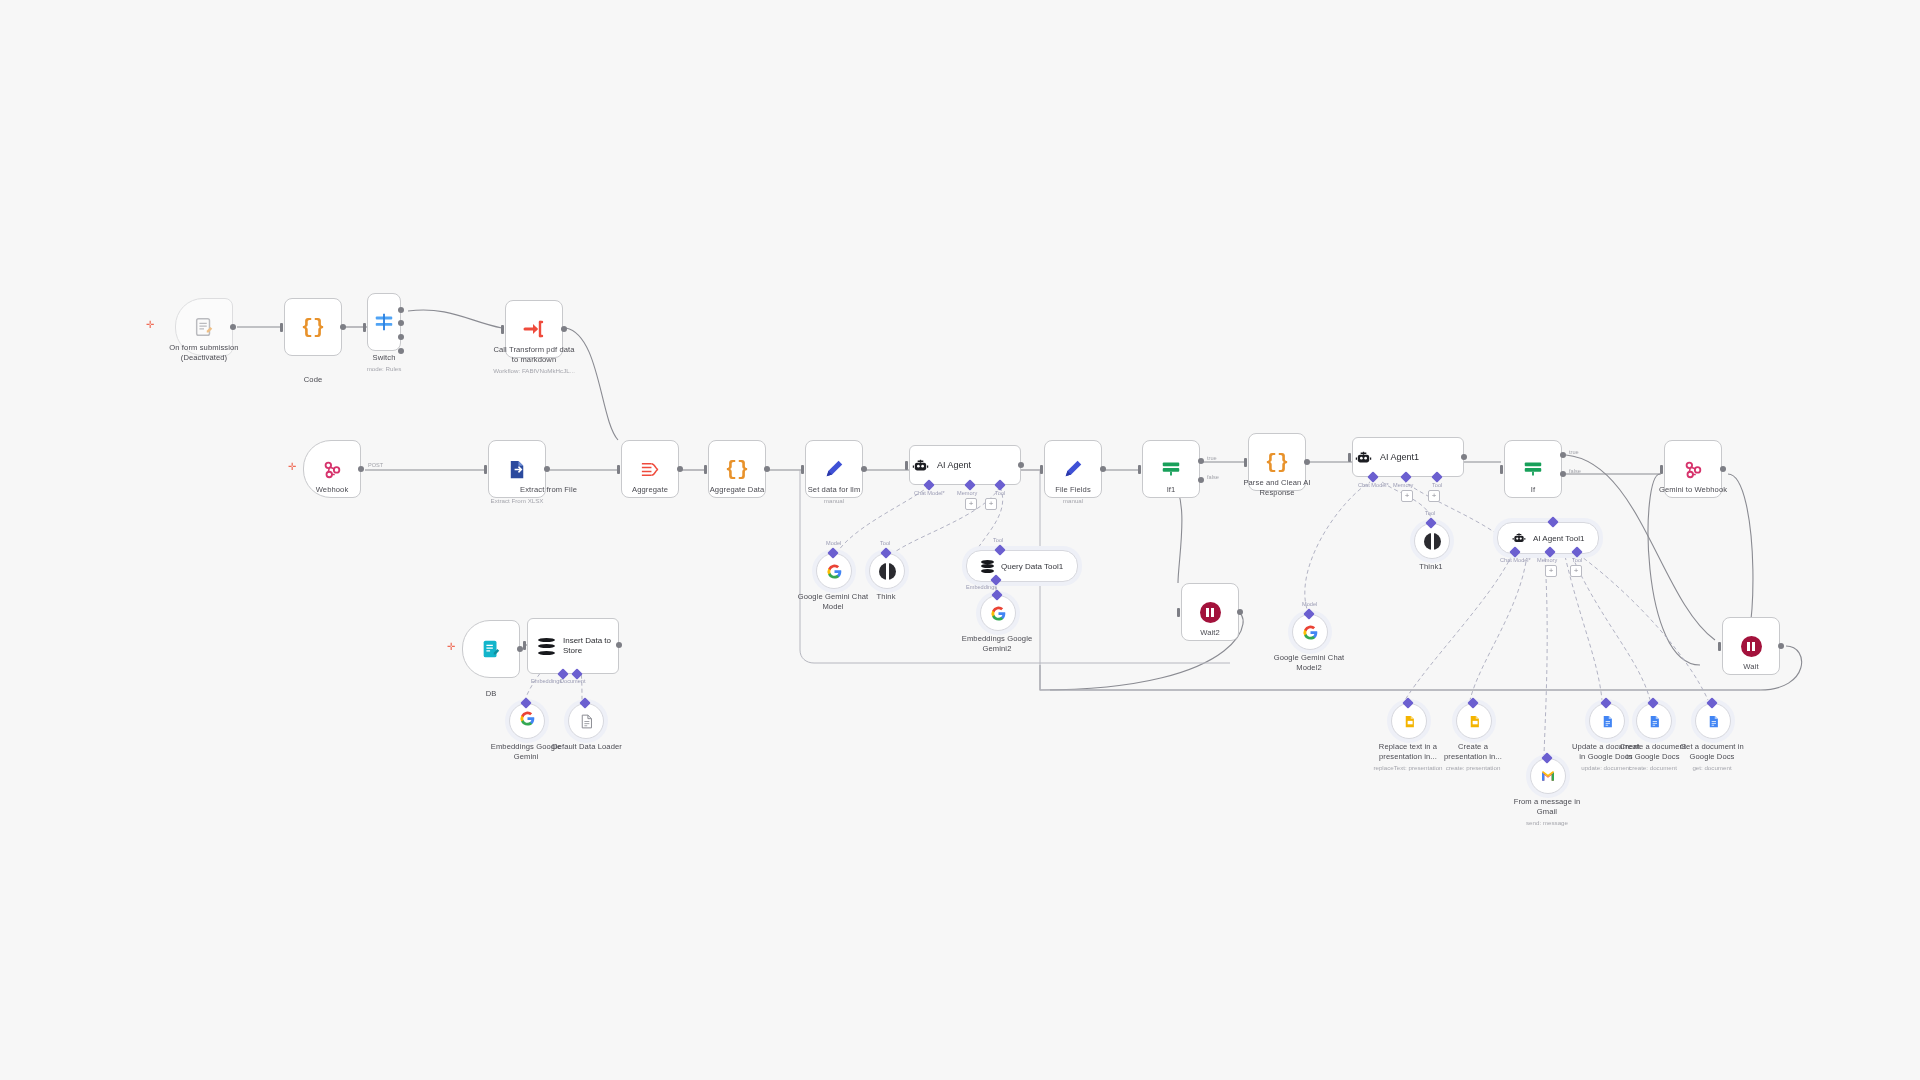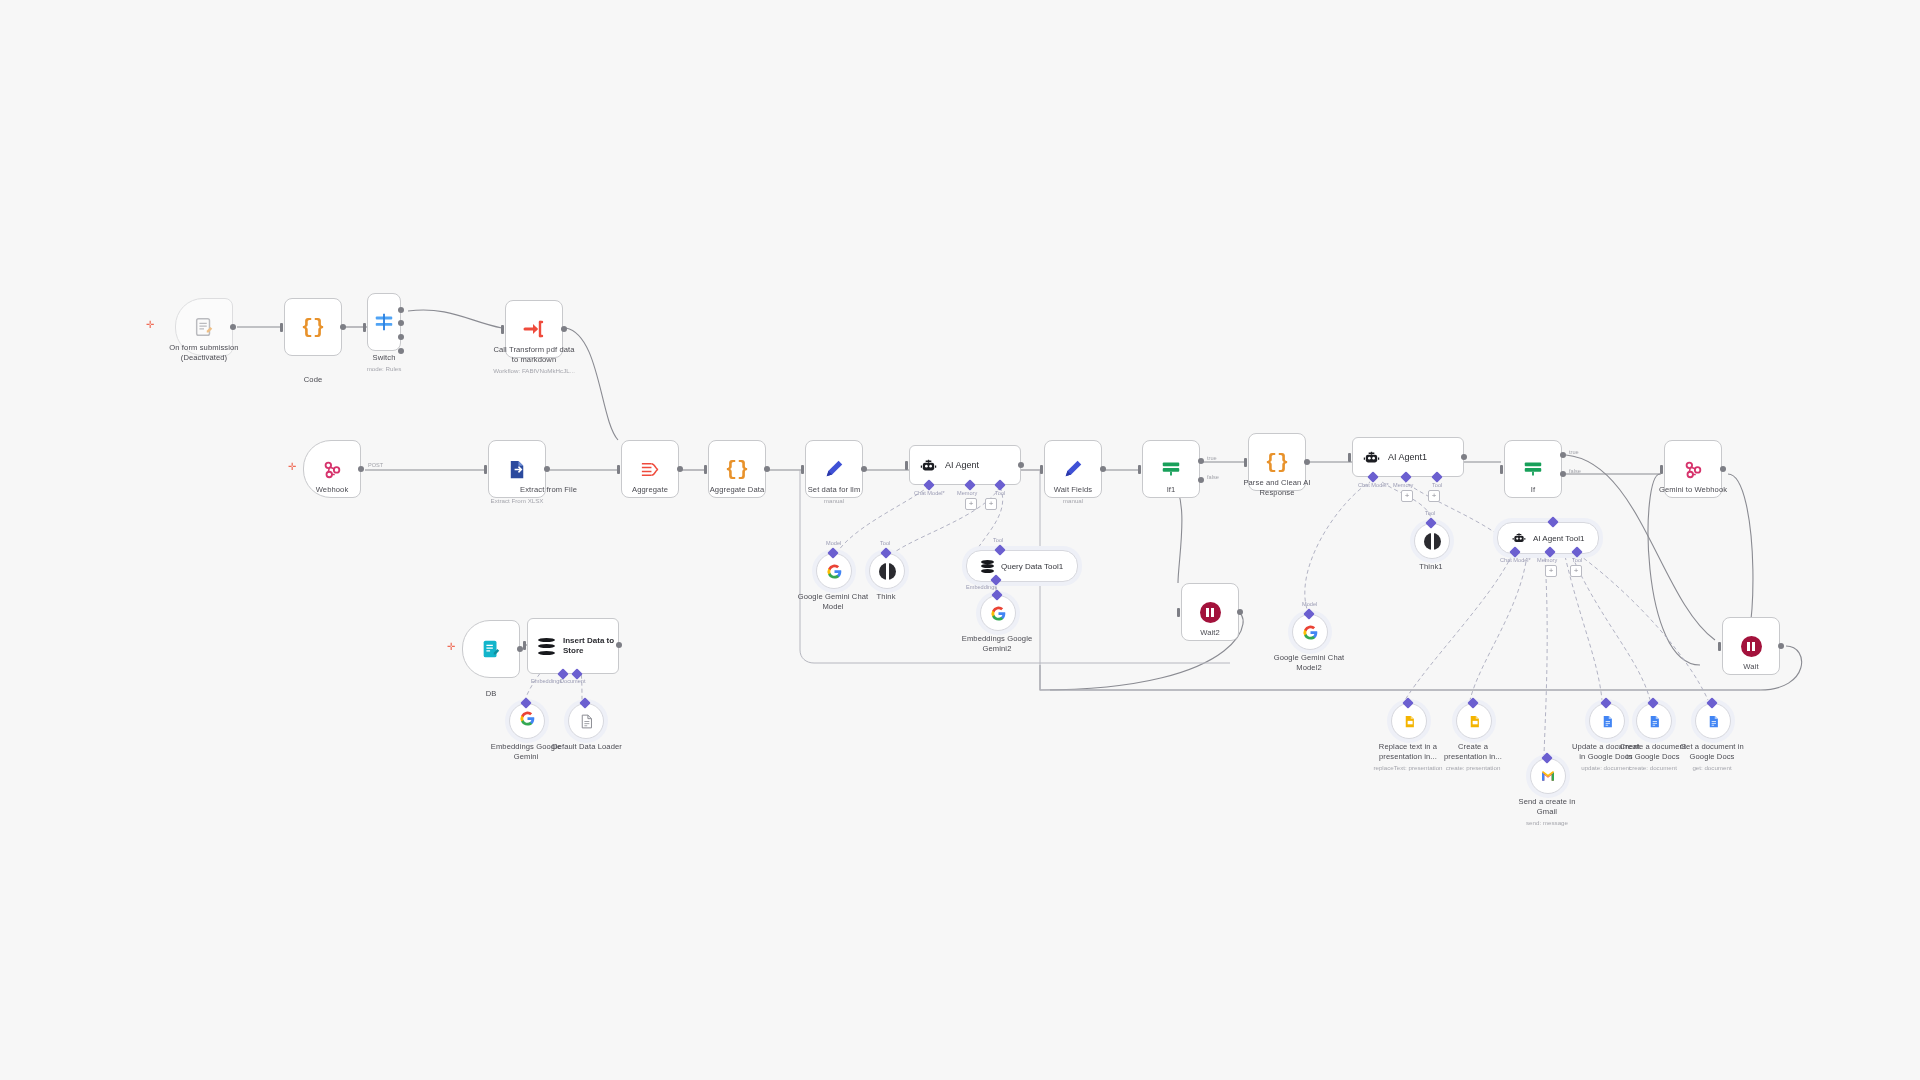--- a/index.html
+++ b/index.html
@@ -6,21 +6,21 @@
   body{width:1920px;height:1080px;overflow:hidden;font-family:"Liberation Sans",sans-serif;}
   #canvas{position:relative;width:1920px;height:1080px;background:#f7f7f7;}
   svg.edges{position:absolute;left:0;top:0;width:1920px;height:1080px;pointer-events:none;}
 
   
   .node{position:absolute;box-sizing:border-box;background:#fff;border:1px solid #c8c9cc;
         border-radius:8px;display:flex;align-items:center;justify-content:center;}
   .node.sq{width:58px;height:58px;}
   .node.trig{border-radius:28px 8px 8px 28px;width:58px;height:58px;}
   .node.tall{width:34px;height:58px;}
-  .node.agent{width:106px;height:40px;border-radius:6px;justify-content:flex-start;padding-left:10px;gap:8px;}
+  .node.agent{width:106px;height:40px;border-radius:6px;justify-content:flex-start;padding-left:2px;gap:8px;}
 
   .lbl{position:absolute;text-align:center;font-size:7.6px;color:#4b4b52;line-height:1.35;
        white-space:normal;letter-spacing:.1px;}
   .sub{position:absolute;text-align:center;font-size:6.2px;color:#a5a6ad;line-height:1.3;}
 
   
   .cnode{position:absolute;width:34px;height:34px;border-radius:50%;background:#fff;
          border:1px solid #d7d8de;display:flex;align-items:center;justify-content:center;
          box-shadow:0 0 0 4px #eef0f7;}
   .pill{position:absolute;height:30px;border-radius:15px;background:#fff;border:1px solid #d7d8de;
@@ -239,21 +239,21 @@
   <div class="plusbox" style="left:985px;top:498px;">+</div>
 
   <div class="node sq" style="left:1044px;top:440px;">
     <svg width="22" height="22" viewBox="0 0 24 24">
         <path d="M4 20l2-6L17 3l4 4L10 18z" fill="#3f51d6"></path>
         <path d="M4 20l2-6 4 4z" fill="#2a37a8"></path>
       </svg>
   </div>
   <div class="portin" style="left:1040px;top:465px;"></div>
   <div class="port" style="left:1100px;top:466px;"></div>
-  <div class="lbl" style="left:1013px;top:485px;width:120px;">Wait Fields</div>
+  <div class="lbl" style="left:1013px;top:485px;width:120px;">File Fields</div>
   <div class="sub" style="left:1013px;top:497px;width:120px;">manual</div>
 
   <div class="node sq" style="left:1142px;top:440px;">
     <svg width="22" height="22" viewBox="0 0 24 24">
         <rect x="3" y="5" width="18" height="4" rx="1" fill="#18a05a"></rect>
         <rect x="3" y="11" width="18" height="4" rx="1" fill="#18a05a"></rect>
         <path d="M12 15v4" stroke="#18a05a" stroke-width="2"></path>
       </svg>
   </div>
   <div class="portin" style="left:1138px;top:465px;"></div>
@@ -348,21 +348,21 @@
   <span class="redplus" style="left:447px;top:642px;">✛</span>
   <div class="port" style="left:517px;top:646px;"></div>
   <div class="lbl" style="left:431px;top:665px;width:120px;margin-top:24px;">DB</div>
 
   <div class="node" style="left:527px;top:618px;width:92px;height:56px;justify-content:flex-start;padding-left:10px;gap:8px;border-radius:6px;">
     <span class="dbstack">
         <b></b>
         <b></b>
         <b></b>
       </span>
-    <span style="font-size:8px;color:#2b2c31;white-space:pre-line;line-height:1.3;font-weight:bold;">Insert Data to
+    <span style="font-size:8px;color:#2b2c31;white-space:pre-line;line-height:1.3;">Insert Data to
 Store</span>
   </div>
   <div class="portin" style="left:523px;top:641px;"></div>
   <div class="port" style="left:616px;top:642px;"></div>
   <div class="dport" style="left:559px;top:670px;"></div>
   <div class="dport" style="left:573px;top:670px;"></div>
   <div class="plabel" style="left:531px;top:678px;">Embeddings</div>
   <div class="plabel" style="left:560px;top:678px;">Document</div>
 
   <div class="cnode" style="left:509px;top:703px;">
@@ -498,21 +498,21 @@
 
   <div class="cnode" style="left:1530px;top:758px;">
     <svg width="16" height="16" viewBox="0 0 24 24">
         <path d="M3 6.5L12 13l9-6.5V18a1 1 0 01-1 1h-2.5V10L12 14.5 6.5 10V19H4a1 1 0 01-1-1z" fill="#EA4335"></path>
         <path d="M3 6.5A1.5 1.5 0 014.5 5H5l7 5 7-5h.5A1.5 1.5 0 0121 6.5L12 13z" fill="#FBBC05"></path>
         <path d="M17.5 10v9H20a1 1 0 001-1V6.5z" fill="#34A853"></path>
         <path d="M3 6.5V18a1 1 0 001 1h2.5v-9z" fill="#4285F4"></path>
       </svg>
   </div>
   <div class="dport" style="left:1543px;top:754px;"></div>
-  <div class="lbl" style="left:1487px;top:797px;width:120px;white-space:pre-line;">Send a create in
+  <div class="lbl" style="left:1487px;top:797px;width:120px;white-space:pre-line;">From a message in
 Gmail</div>
   <div class="sub" style="left:1487px;top:819px;width:120px;">send: message</div>
 
   <div class="cnode" style="left:1589px;top:703px;">
     <svg width="15" height="15" viewBox="0 0 24 24">
         <path d="M6 3h8l5 5v13H6z" fill="#4285F4"></path>
         <path d="M14 3v5h5z" fill="#a8c7fa"></path>
         <path d="M9 12h7M9 15h7M9 18h4" stroke="#fff" stroke-width="1.2"></path>
       </svg>
   </div>

